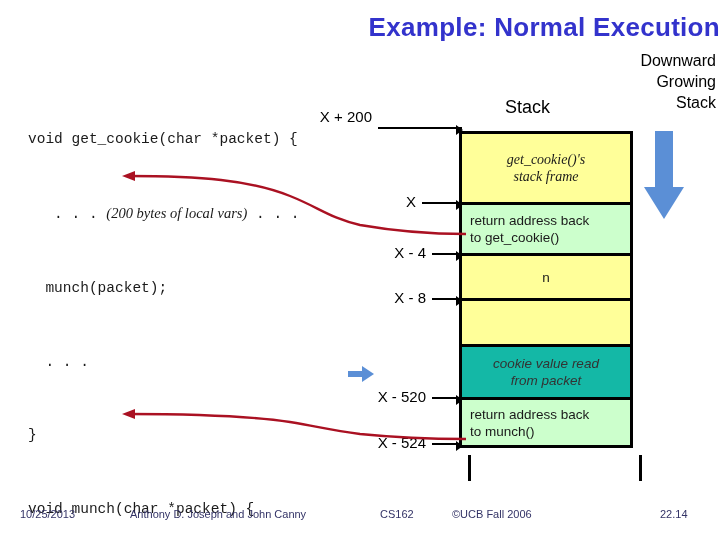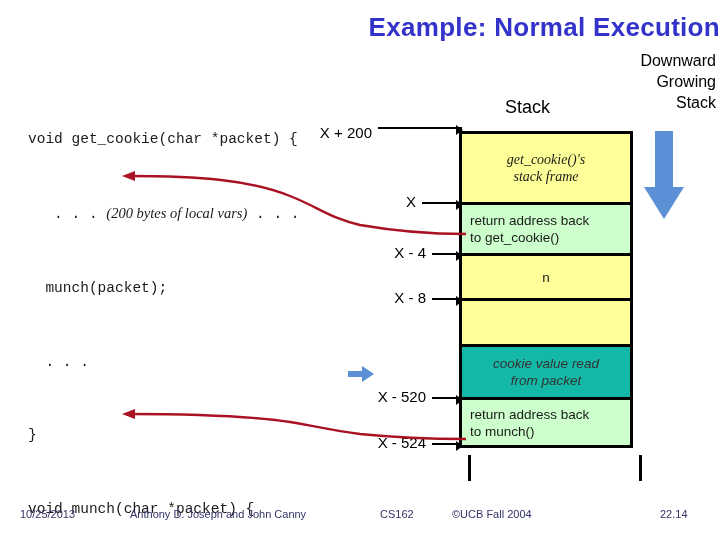--- a/index.html
+++ b/index.html
@@ -213,21 +213,21 @@
   
   
   
   
 </div>
 
 <svg id="strcpy-arrow" viewBox="0 0 26 16">
   <polygon points="0,5 14,5 14,0 26,8 14,16 14,11 0,11" fill="#5b8fd6"></polygon>
 </svg>
 
-<div class="addr" style="left:300px; top:124px; width:72px;">X + 200</div>
+<div class="addr" style="left:300px; top:108px; width:72px;">X + 200</div>
 <div class="addr-arrow" style="left:378px; top:127px; width:84px;"></div>
 
 <div class="addr" style="left:390px; top:193px; width:26px;">X</div>
 <div class="addr-arrow" style="left:422px; top:202px; width:40px;"></div>
 
 <div class="addr" style="left:382px; top:244px; width:44px;">X - 4</div>
 <div class="addr-arrow" style="left:432px; top:253px; width:30px;"></div>
 
 <div class="addr" style="left:382px; top:289px; width:44px;">X - 8</div>
 <div class="addr-arrow" style="left:432px; top:298px; width:30px;"></div>
@@ -293,15 +293,15 @@
   <polygon points="122,176 135,171 135,181" fill="#aa1122"></polygon>
 
   <path d="M 128,414 C 200,414 250,416 290,422 C 320,427 330,430 360,434 C 400,438 440,439 466,439" fill="none" stroke="#aa1122" stroke-width="2.4"></path>
   <polygon points="122,414 135,409 135,419" fill="#aa1122"></polygon>
 </svg>
 
 <div id="footer">
   <span id="footer-date">10/25/2013</span>
   <span id="footer-authors">Anthony D. Joseph and John Canny</span>
   <span id="footer-course">CS162</span>
-  <span id="footer-copyright">©UCB Fall 2004</span>
+  <span id="footer-copyright">©UCB Fall 2006</span>
   <span id="footer-page">22.14</span>
 </div>
 
 </body></html>

